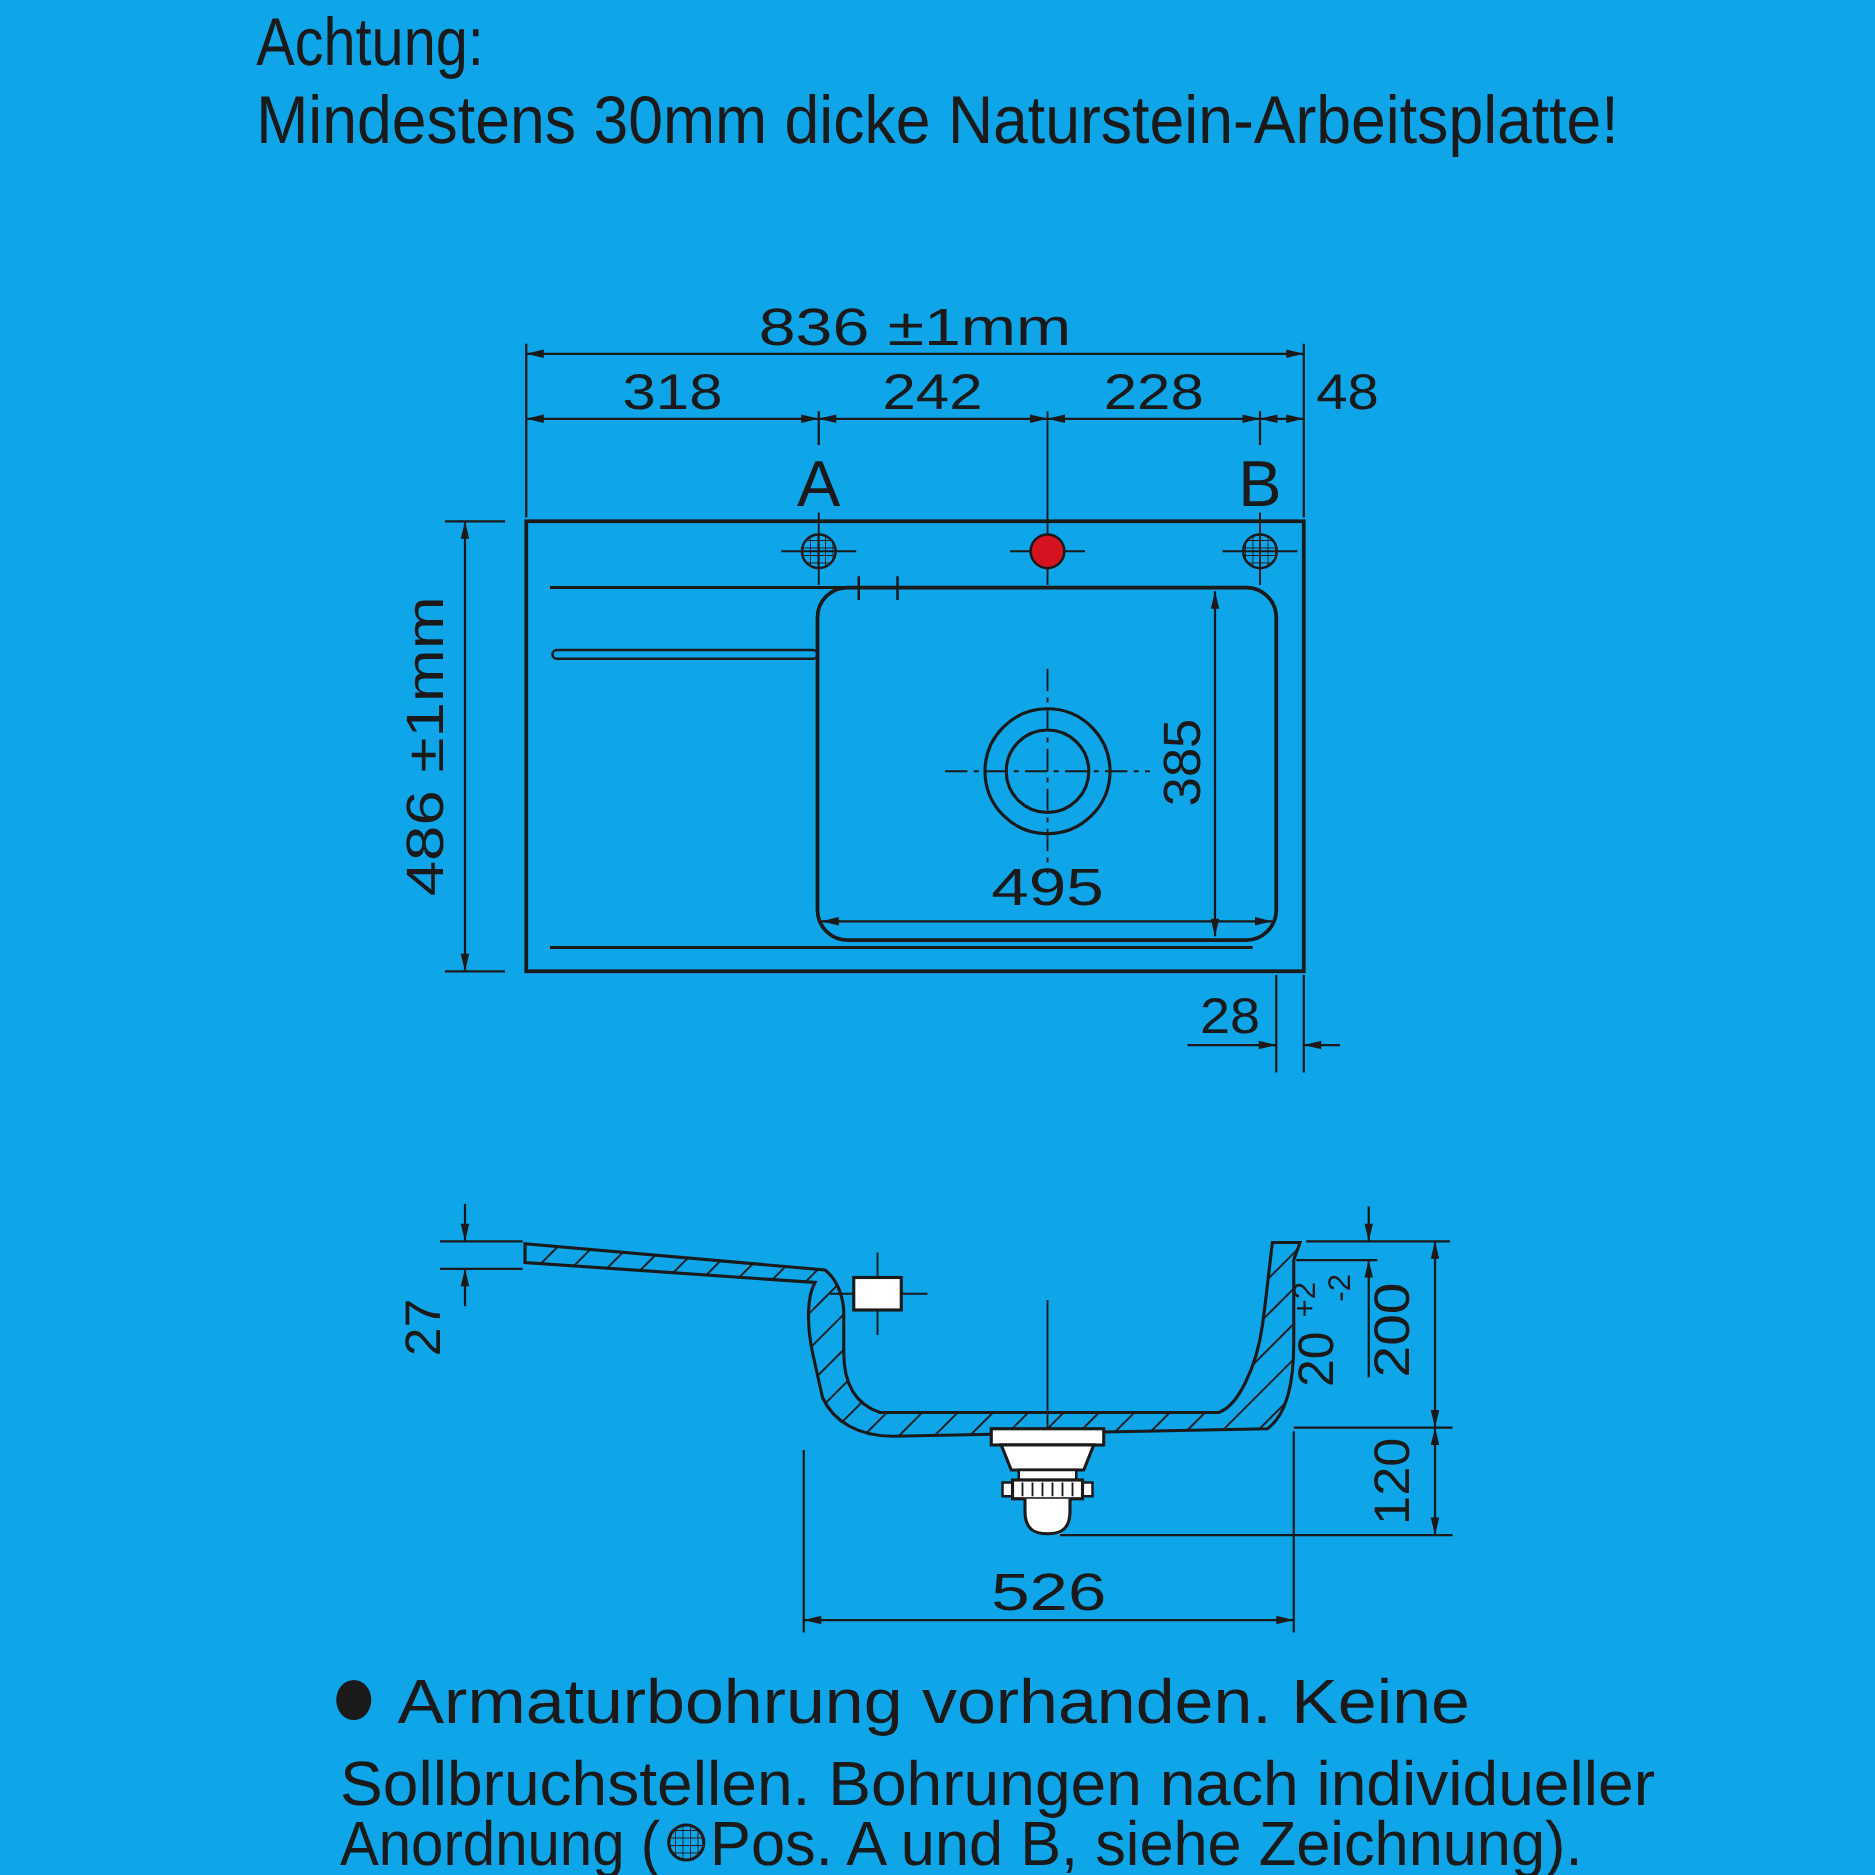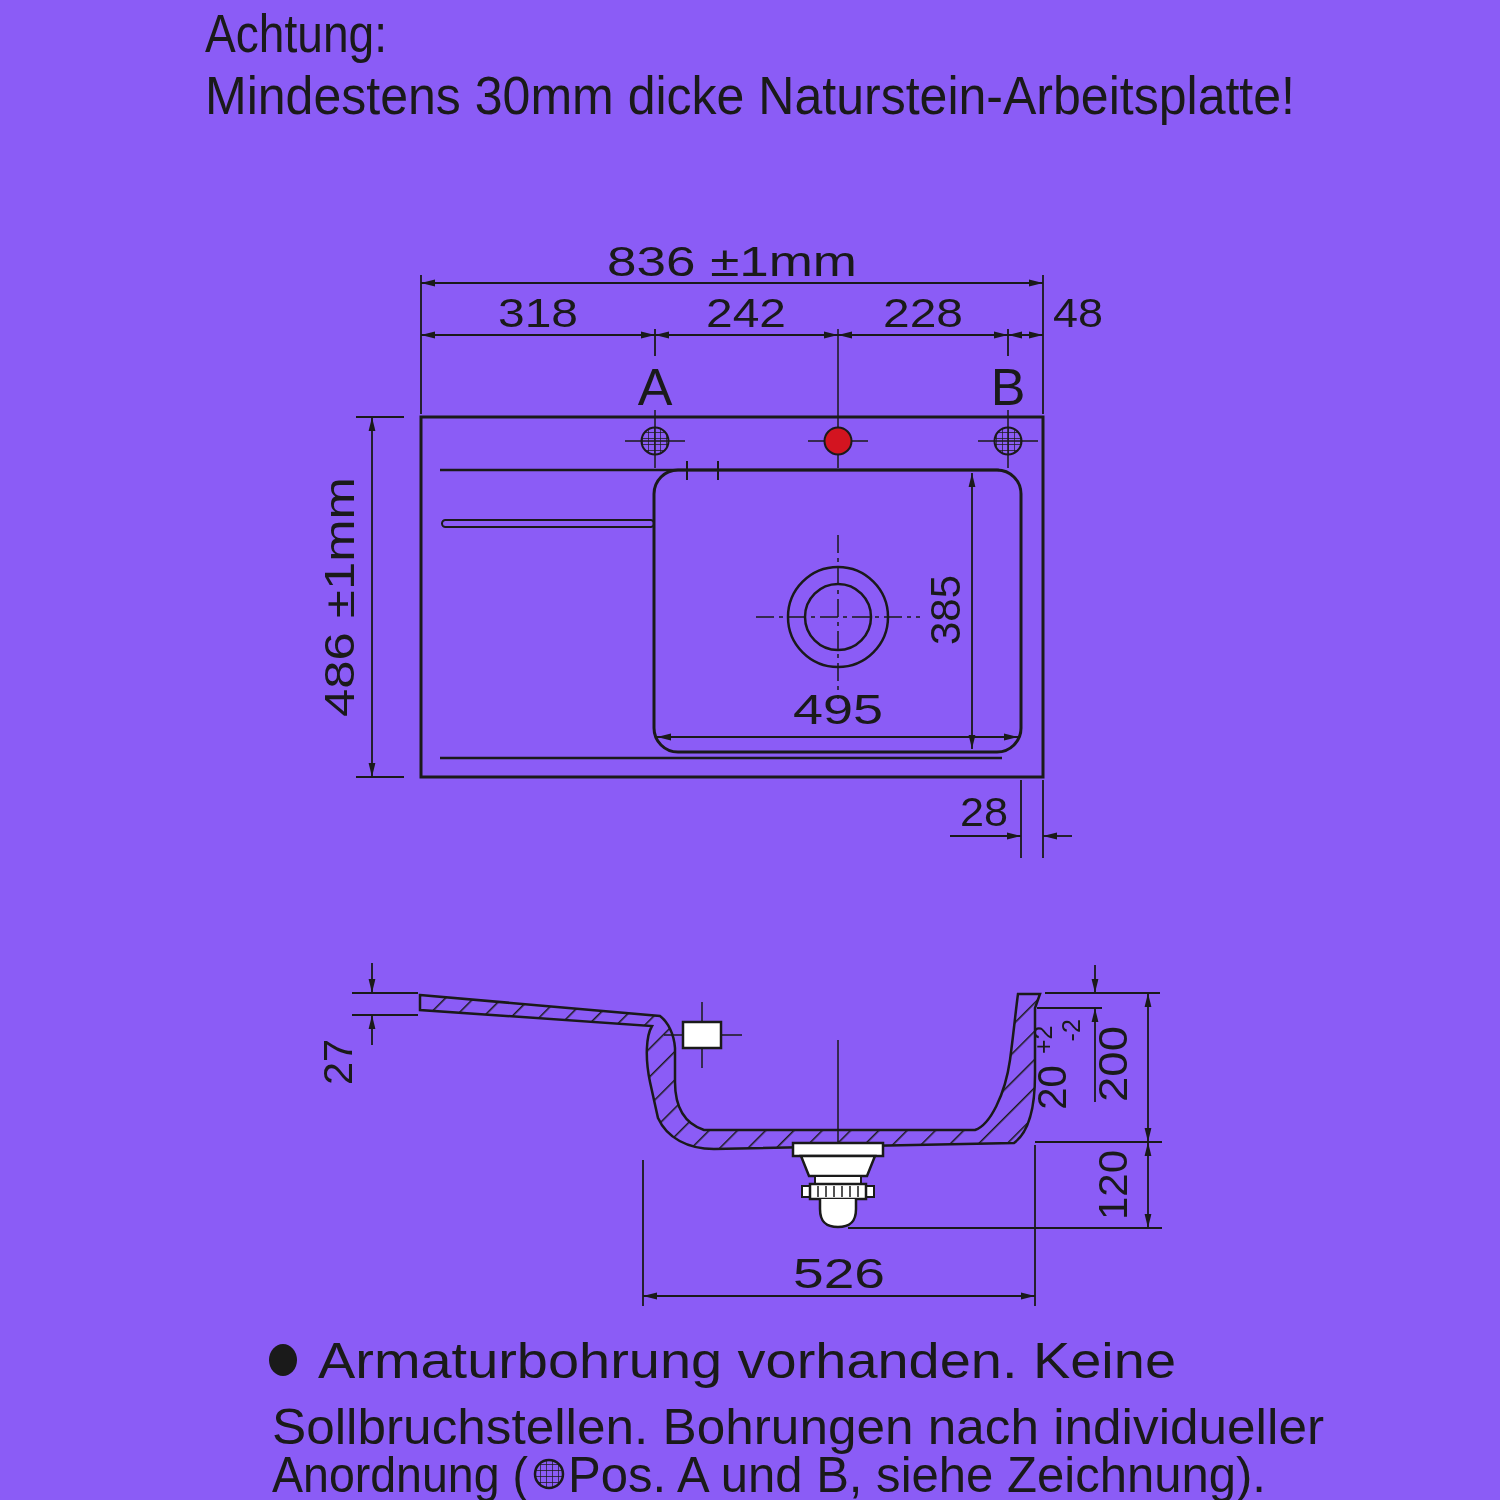--- a/index.html
+++ b/index.html
@@ -1,16 +1,16 @@
 <!DOCTYPE html>
 <html><head>
 <meta charset="utf-8">
 <style>
   html,body{margin:0;padding:0;background:#ffffff;}
-  .stage{width:1500px;height:1500px;background:#8b5cf6;position:relative;}
+  .stage{width:1500px;height:1500px;background:#0ea5e9;position:relative;}
   svg{display:block;}
   .ln{stroke:#1a1a1a;fill:none;stroke-linecap:butt;}
   .w3{stroke-width:3;}
   .w25{stroke-width:2.5;}
   .w2{stroke-width:2;}
   .w15{stroke-width:1.5;}
   .dim{stroke:#1a1a1a;stroke-width:1.8;fill:none;}
   .cl{stroke-dasharray:18 5 4 5;}
   .wf{fill:#ffffff;}
   .t{font-family:"Liberation Sans",sans-serif;fill:#1a1a1a;font-weight:400;}

